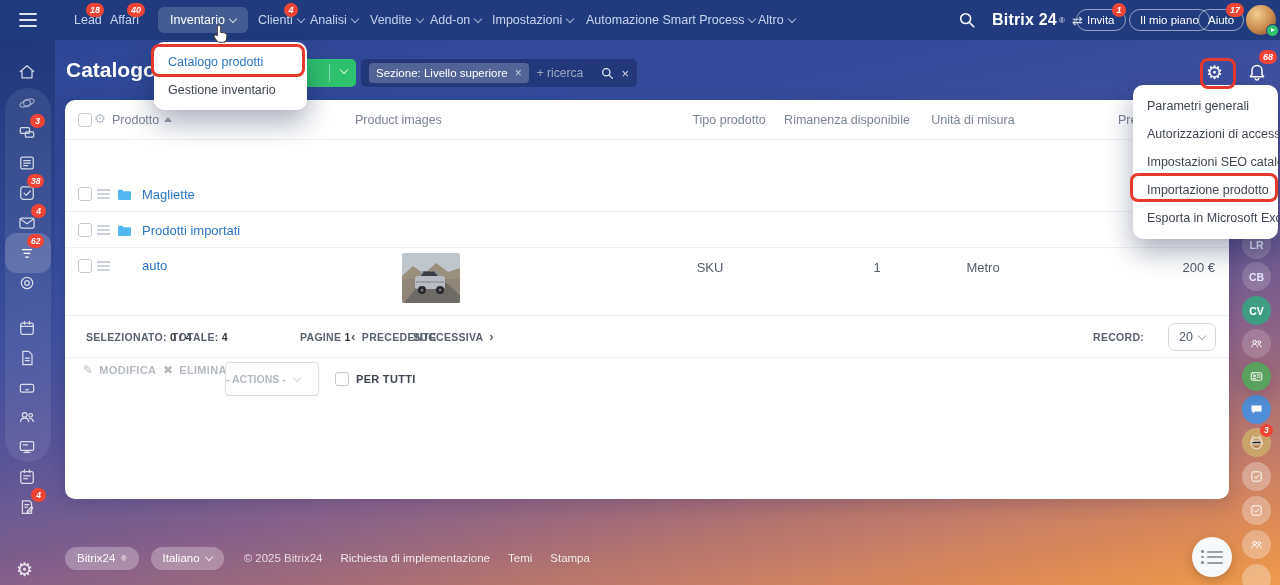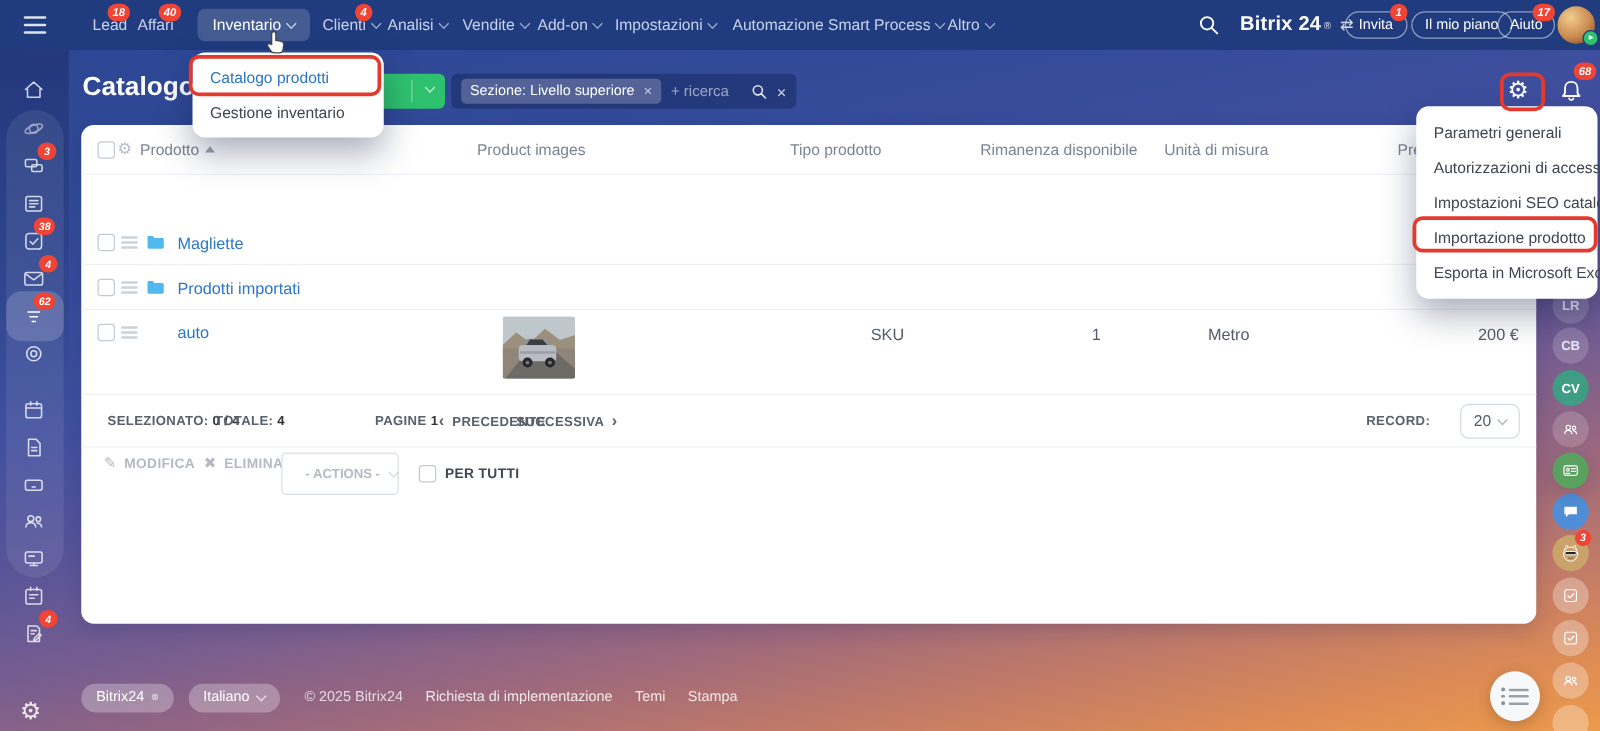--- a/index.html
+++ b/index.html
@@ -70,21 +70,21 @@
   .pagrow{position:absolute;left:0;top:216px;width:1164px;height:42px;border-bottom:1px solid #edf1f5}
   .plabel{position:absolute;top:0;height:42px;line-height:42px;font-size:10.5px;font-weight:700;color:#59616c;letter-spacing:.3px;cursor:pointer;white-space:nowrap}
   .plabel b{font-weight:700;color:#333}
   .parrow{font-size:13px;margin:0 3px;font-weight:700}
   .recbox{position:absolute;left:1103px;top:7px;width:48px;height:28px;border:1px solid #d5dbe2;border-radius:7px;display:flex;align-items:center;justify-content:center;gap:6px;font-size:12.5px;color:#535c69;cursor:pointer;background:#fff}
   .recbox .chev{color:#8a939e}
   
   .actrow{position:absolute;left:0;top:258px;width:1164px;height:42px}
   .abtn{position:absolute;top:0;height:42px;line-height:24px;font-size:11px;font-weight:700;color:#b5bac1;letter-spacing:.3px;cursor:pointer;white-space:nowrap}
   .abtn .aic{margin-right:6px;font-size:12px}
-  .acbtn{position:absolute;left:160px;top:4px;width:94px;height:34px;border:1px solid #d9dee4;border-radius:4px;background:#fff;color:#b5bac1;font-size:10.5px;font-weight:700;display:flex;align-items:center;justify-content:flex-end;gap:8px;cursor:pointer;font-family:inherit}
+  .acbtn{position:absolute;left:160px;top:4px;width:94px;height:34px;border:1px solid #d9dee4;border-radius:4px;background:#fff;color:#b5bac1;font-size:10.5px;font-weight:700;display:flex;align-items:center;justify-content:flex-start;gap:8px;cursor:pointer;font-family:inherit}
   .acbtn .chev{color:#c3c9cf}
   .pertutti{position:absolute;left:270px;top:0;height:42px;display:flex;align-items:center;gap:7px;cursor:pointer}
   .pertutti .lbl{font-size:11px;font-weight:700;color:#3f4551;letter-spacing:.3px}
   
   .footerbar{position:absolute;left:65px;top:545px;height:26px;display:flex;align-items:center;gap:12px;z-index:3}
   .fpill{height:23px;border:none;border-radius:13px;background:rgba(255,255,255,.28);color:#fff;font-size:11.5px;padding:0 12px;display:flex;align-items:center;gap:6px;cursor:pointer;font-family:inherit}
   .fpill sup{font-size:7px}
   .flinks{display:flex;align-items:center;gap:18px;margin-left:8px}
   .flink{color:rgba(255,255,255,.85);font-size:11.5px;text-decoration:none;cursor:pointer}
   .fcopy{color:rgba(255,255,255,.75);font-size:11.5px}
@@ -296,22 +296,22 @@
       </svg>
   </span>
   <i class="bbadge">68</i>
 
   <section class="card">
 
     <div class="trow thead" style="top:0;height:40px">
       <span class="cb" style="left:13px;top:13px"></span>
       <span class="tgear">⚙</span>
       <span class="col" style="left:47px"><span>Prodotto</span><span class="sortup"></span></span>
-      <span class="col" style="left:280px;width:160px;text-align:center">Product images</span>
-      <span class="col" style="left:567px;width:160px;text-align:left">Tipo prodotto</span>
+      <span class="col" style="left:290px;width:160px;text-align:left">Product images</span>
+      <span class="col" style="left:584px;width:160px;text-align:center">Tipo prodotto</span>
       <span class="col" style="left:682px;width:200px;text-align:center">Rimanenza disponibile</span>
       <span class="col" style="left:828px;width:160px;text-align:center">Unità di misura</span>
       <span class="col" style="left:1053px">Prezzo</span>
     </div>
 
 
     <div class="trow" style="top:76px;height:36px">
       <span class="cb" style="left:13px;top:11px"></span>
       <span class="dragi" style="top:13px">
           <i></i>

